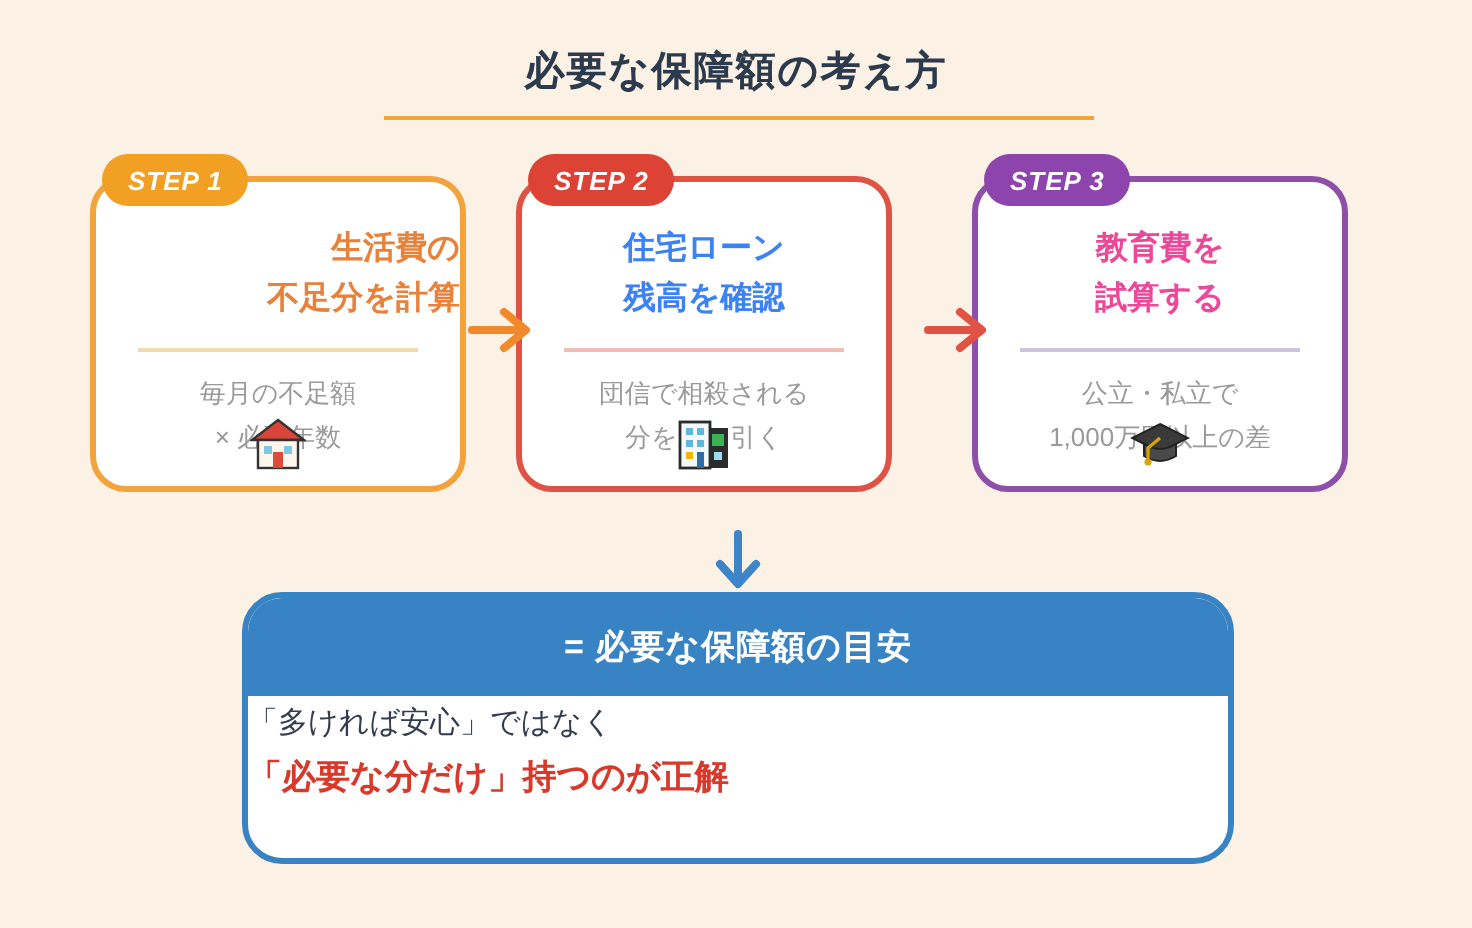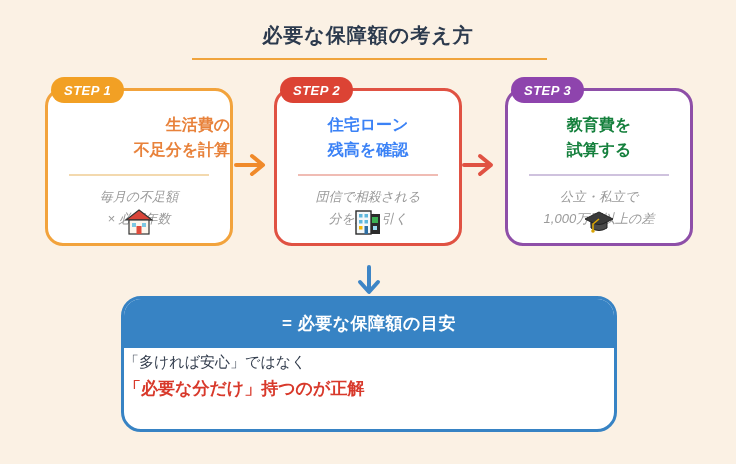--- a/index.html
+++ b/index.html
@@ -32,22 +32,22 @@
   
   .card {
     position: absolute;
     top: 88px;
     width: 188px; height: 158px;
     background: #FFFFFF;
     border-radius: 18px;
     border: 3px solid;
   }
   .card--1 { left: 45px;  border-color: #F2A33C; }
-  .card--2 { left: 274px; border-color: #E05243; }
-  .card--3 { left: 505px; border-color: #8E4FA8; }
+  .card--2 { left: 258px; border-color: #E05243; }
+  .card--3 { left: 486px; border-color: #8E4FA8; }
 
   .badge {
     position: absolute;
     top: -14px; left: 3px;
     height: 26px;
     padding: 0 13px;
     border-radius: 13px;
     color: #FFFFFF;
     font-size: 13px;
     font-weight: bold;
@@ -63,36 +63,35 @@
 
   .card-title {
     margin-top: 22px;
     text-align: center;
     font-size: 16px;
     font-weight: bold;
     line-height: 1.55;
   }
   .card--1 .card-title { color: #E8823B; text-align: right; }
   .card--2 .card-title { color: #3b82f6; }
-  .card--3 .card-title { color: #15803d; }
+  .card--3 .card-title { color: #ec4899; }
 
   .card-divider {
     width: 140px; height: 2px;
     margin: 11px auto 10px auto;
   }
   .card--1 .card-divider { background: #F3D9AE; }
   .card--2 .card-divider { background: #F0BCB4; }
   .card--3 .card-divider { background: #CFC2DE; }
 
   .card-desc {
     text-align: center;
     font-size: 13px;
     color: #9A9A9A;
     line-height: 1.75;
-    font-style: italic;
   }
   .card-icon {
     position: absolute;
     bottom: 8px; left: 0;
     width: 100%;
     text-align: center;
     line-height: 0;
   }
   .card-icon svg { display: inline-block; }
 

